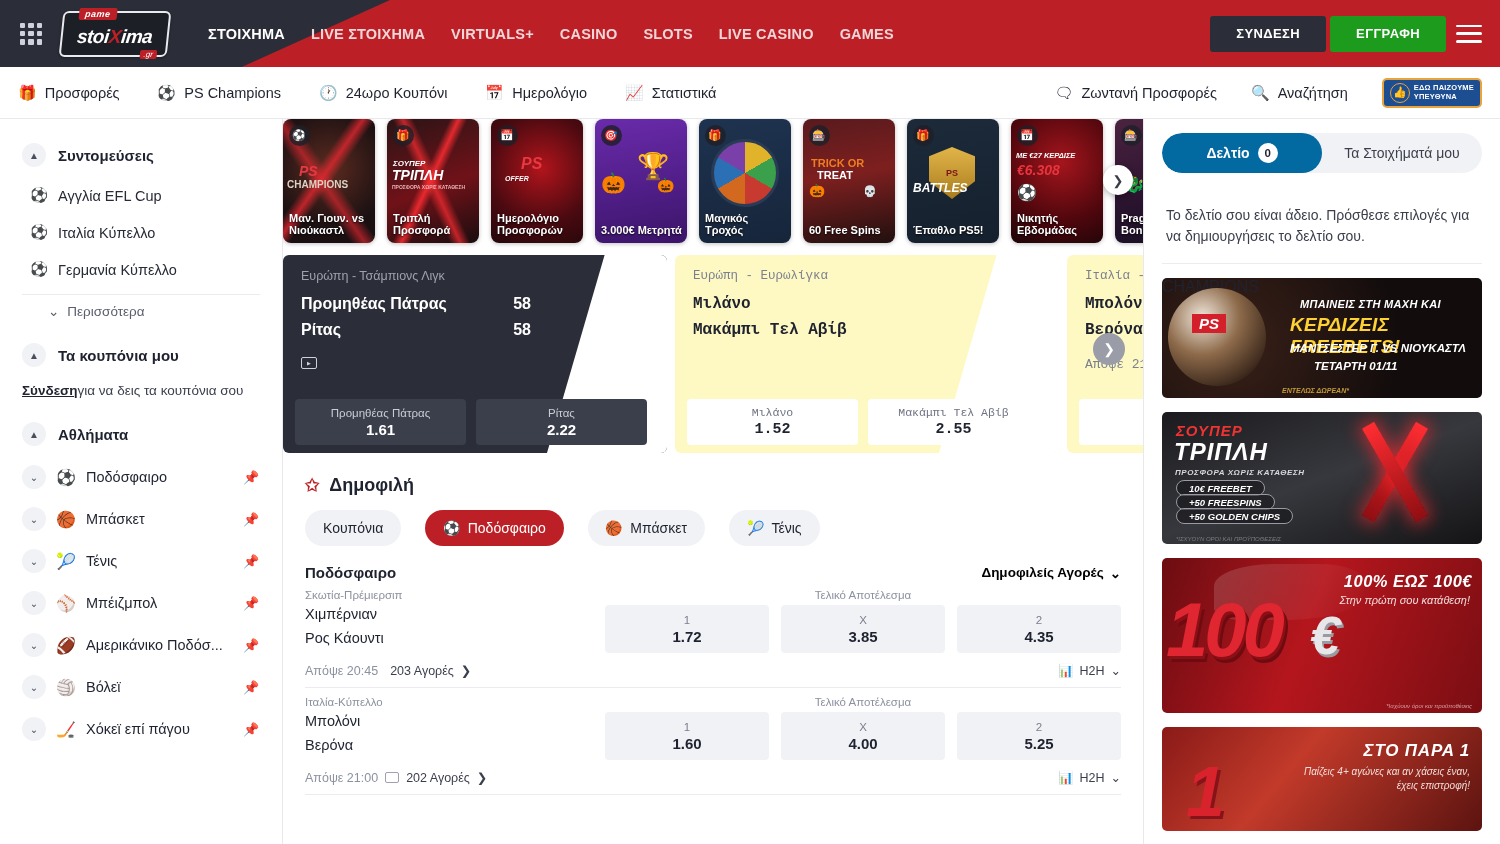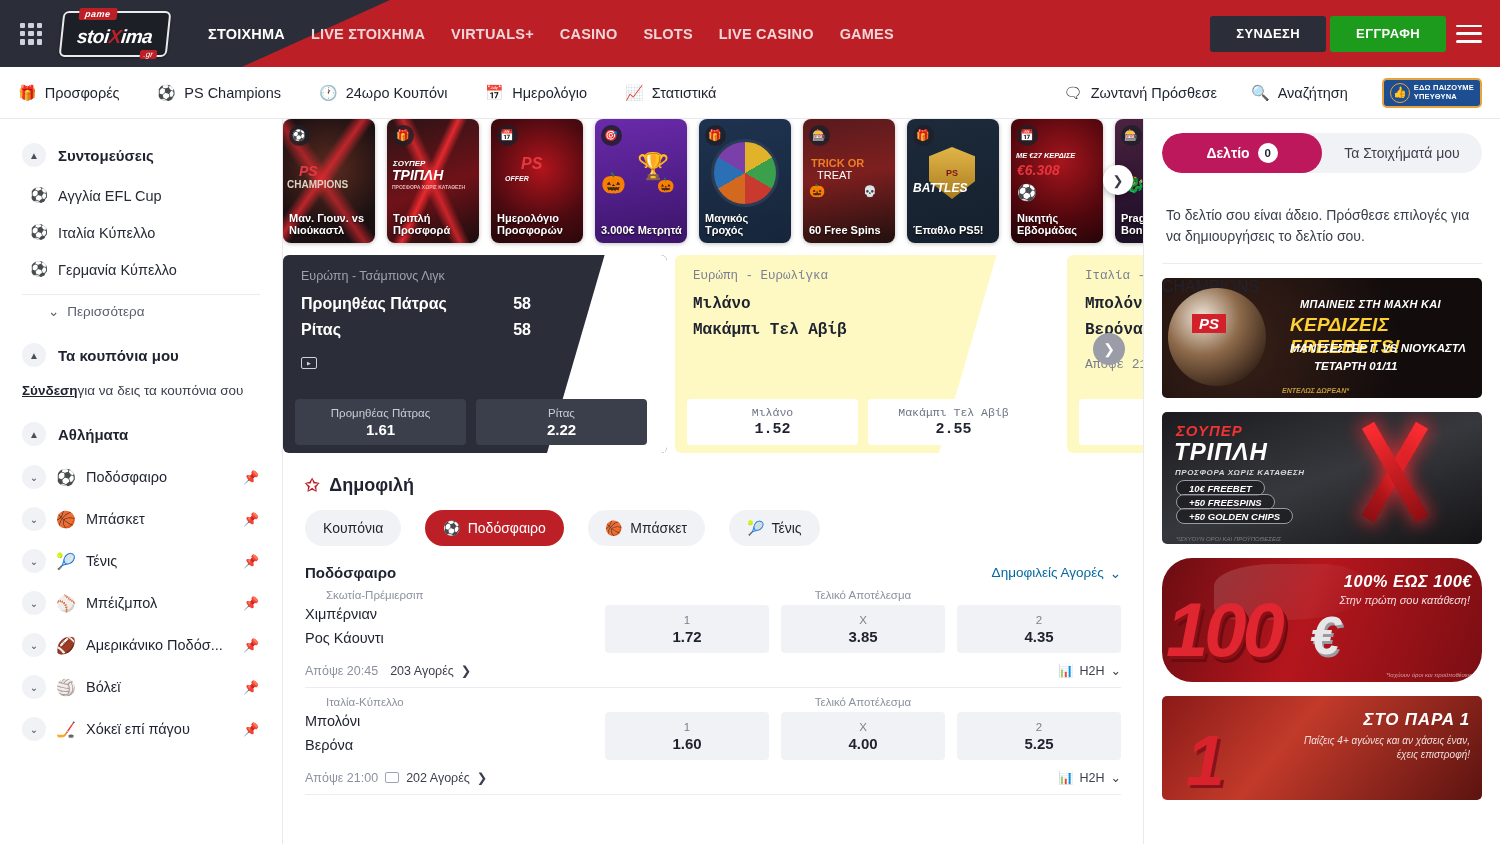--- a/index.html
+++ b/index.html
@@ -184,47 +184,47 @@
   .pop-head { display:flex; align-items:center; gap:10px; font-size: 18px; font-weight:bold; }
   .pop-star { color:#bc2026; font-size: 17px; }
   .chips { display:flex; gap:24px; margin-top: 14px; }
   .chip {
     padding: 0 18px; height: 36px; border-radius: 20px; background:#f1f2f5;
     display:flex; align-items:center; gap:7px; font-size: 14px; color:#1f2330; cursor:pointer;
   }
   .chip.active { background:#bc2026; color:#fff; }
   .sect-title-row { display:flex; align-items:center; justify-content:space-between; margin-top: 18px; }
   .sect-title { font-size: 15px; font-weight:bold; }
-  .markets-sel { font-size: 13.5px; color:#0369a1; display:flex; align-items:center; gap:6px; cursor:pointer;}
+  .markets-sel { font-size: 13.5px; color:#000000; display:flex; align-items:center; gap:6px; cursor:pointer;font-weight:bold;}
 
   .match-row { padding-top: 8px; border-bottom: 1px solid #ececf0; position:relative; }
   .match-top { display:flex; align-items:flex-start; }
   .match-left { width: 300px; }
-  .m-league { font-size: 11.5px; color:#8c919f;margin-left:21px; }
+  .m-league { font-size: 11.5px; color:#8c919f; }
   .m-team { font-size: 14.5px; color:#1f2330; line-height: 1.45; margin-top:3px;}
   .m-markets { flex:1; }
   .m-mk-title { text-align:center; font-size: 11.5px; color:#8c919f; margin-bottom: 4px;}
   .m-odds { display:flex; gap: 12px; }
   .m-odd {
     flex:1; background:#f1f2f5; border-radius:4px; height: 48px;
     display:flex; flex-direction:column; align-items:center; justify-content:center; cursor:pointer;
   }
   .m-odd .lbl { font-size: 11.5px; color:#7b8090; }
   .m-odd .val { font-size: 15px; font-weight:bold; color:#1f2330; margin-top:2px;}
   .match-bottom { display:flex; align-items:center; padding: 10px 0 9px 0; font-size: 12.5px; color:#6e7383;}
   .mb-time { color:#8c919f; }
   .mb-tv { width:14px;height:11px;border:1.2px solid #9ea2ae;border-radius:2px; margin: 0 7px; display:inline-block;}
   .mb-markets { margin-left: 12px; color:#3b3f4c; display:flex; align-items:center; gap:7px; cursor:pointer;}
   .mb-h2h { margin-left:auto; display:flex; align-items:center; gap:6px; cursor:pointer; color:#3b3f4c;}
 
   
   .rightpanel { width: 357px; background:#fff; border-left:1px solid #e8e9ed; padding: 14px 18px; flex-shrink:0; overflow:hidden;}
   .slip-tabs { display:flex; background:#f1f2f5; border-radius: 22px; height: 40px; overflow:hidden; }
   .slip-tab { flex:1; display:flex;align-items:center;justify-content:center; gap:8px; font-size:14px; cursor:pointer; color:#3b3f4c;}
-  .slip-tab.active { background:#be185d; color:#fff; font-weight:bold; border-radius:22px;}
+  .slip-tab.active { background:#0369a1; color:#fff; font-weight:bold; border-radius:22px;}
   .slip-count { background:#fff; color:#1f2330; border-radius:50%; width:20px;height:20px; display:flex;align-items:center;justify-content:center; font-size:11.5px; font-weight:bold;}
   .slip-empty { font-size:14px; color:#3b3f4c; line-height:1.5; padding: 32px 4px 16px 4px; border-bottom:1px solid #ececf0;}
 
   .banner { height: 120px; border-radius: 5px; margin-top: 14px; position:relative; overflow:hidden; cursor:pointer; }
   .bn-txt { position:absolute; z-index:3; }
 
   
   .bn1 { background: radial-gradient(circle at 22% 55%, #3a2018 0%, #120c0c 65%); }
   .bn1 .ball { position:absolute; left: 6px; top: 10px; width: 98px; height:98px; border-radius:50%;
     background: radial-gradient(circle at 35% 30%, #f0e6da 0%, #8d6a4a 40%, #2a1a12 85%); }
@@ -335,21 +335,21 @@
       <span>Ημερολόγιο</span>
     </div>
     <div class="subnav-item">
       <span class="ico">📈</span>
       <span>Στατιστικά</span>
     </div>
 
     <div class="subnav-right">
       <div class="subnav-item" style="margin-right:0">
         <span class="ico">🗨</span>
-        <span>Ζωντανή Πρόσθεσε</span>
+        <span>Ζωντανή Προσφορές</span>
       </div>
       <div class="subnav-item" style="margin-right:0">
         <span class="ico">🔍</span>
         <span>Αναζήτηση</span>
       </div>
       <div class="resp-badge">
         <div class="thumb">👍</div>
         <div class="rtxt">
           <div>ΕΔΩ ΠΑΙΖΟΥΜΕ</div>
           <div>ΥΠΕΥΘΥΝΑ</div>
@@ -485,21 +485,21 @@
             <div style="position:absolute;left:12px;top:20px;width:68px;height:68px;border-radius:50%;z-index:2;
                  background:conic-gradient(#e0b32b 0 60deg,#3aa04c 60deg 120deg,#c8392f 120deg 180deg,#d2691e 180deg 240deg,#2b6fb5 240deg 300deg,#7a3fa8 300deg 360deg);
                  border:3px solid #2a3c55;"></div>
             <div class="promo-badge">🎁</div>
             <div class="ptitle">Μαγικός Τροχός</div>
           </div>
 
           <div class="promo-card">
             <div class="promo-art" style="background:linear-gradient(170deg,#581a1d,#7e1f1f 45%,#20100f);"></div>
             <div style="position:absolute;left:8px;top:38px;color:#ef7e22;font-weight:bold;font-size:11px;z-index:2;">TRICK OR</div>
-            <div style="position:absolute;left:14px;top:50px;color:#fff;font-weight:normal;font-size:11px;z-index:2;">TREAT</div>
+            <div style="position:absolute;left:14px;top:50px;color:#fff;font-weight:bold;font-size:11px;z-index:2;">TREAT</div>
             <div style="position:absolute;left:6px;top:64px;font-size:13px;z-index:2;">🎃</div>
             <div style="position:absolute;left:60px;top:66px;font-size:11px;z-index:2;">💀</div>
             <div class="promo-badge">🎰</div>
             <div class="ptitle">60 Free Spins</div>
           </div>
 
           <div class="promo-card">
             <div class="promo-art" style="background:linear-gradient(170deg,#1d2a3a,#14202d);"></div>
             <div style="position:absolute;left:22px;top:28px;width:46px;height:52px;z-index:2;
                  background:linear-gradient(180deg,#e2b54a,#a97c1e);clip-path:polygon(50% 0,100% 18%,100% 66%,50% 100%,0 66%,0 18%);
@@ -751,21 +751,21 @@
         <div class="bigx"></div>
         <div class="bn-txt s1">ΣΟΥΠΕΡ</div>
         <div class="bn-txt s2">ΤΡΙΠΛΗ</div>
         <div class="bn-txt s3">ΠΡΟΣΦΟΡΑ ΧΩΡΙΣ ΚΑΤΑΘΕΣΗ</div>
         <div class="pill p1">10€ FREEBET</div>
         <div class="pill p2">+50 FREESPINS</div>
         <div class="pill p3">+50 GOLDEN CHIPS</div>
         <div class="bn-txt s4">*ΙΣΧΥΟΥΝ ΟΡΟΙ ΚΑΙ ΠΡΟΫΠΟΘΕΣΕΙΣ</div>
       </div>
 
-      <div class="banner bn3" style="height:124px;border-radius:30px;">
+      <div class="banner bn3" style="height:155px;">
         <div class="player"></div>
         <div class="hundred">100</div>
         <div class="eur">€</div>
         <div class="bn-txt t1">100% ΕΩΣ 100€</div>
         <div class="bn-txt t2">Στην πρώτη σου κατάθεση!</div>
         <div class="bn-txt t3">*Ισχύουν όροι και προϋποθέσεις</div>
       </div>
 
       <div class="banner bn4">
         <div class="one">1</div>

